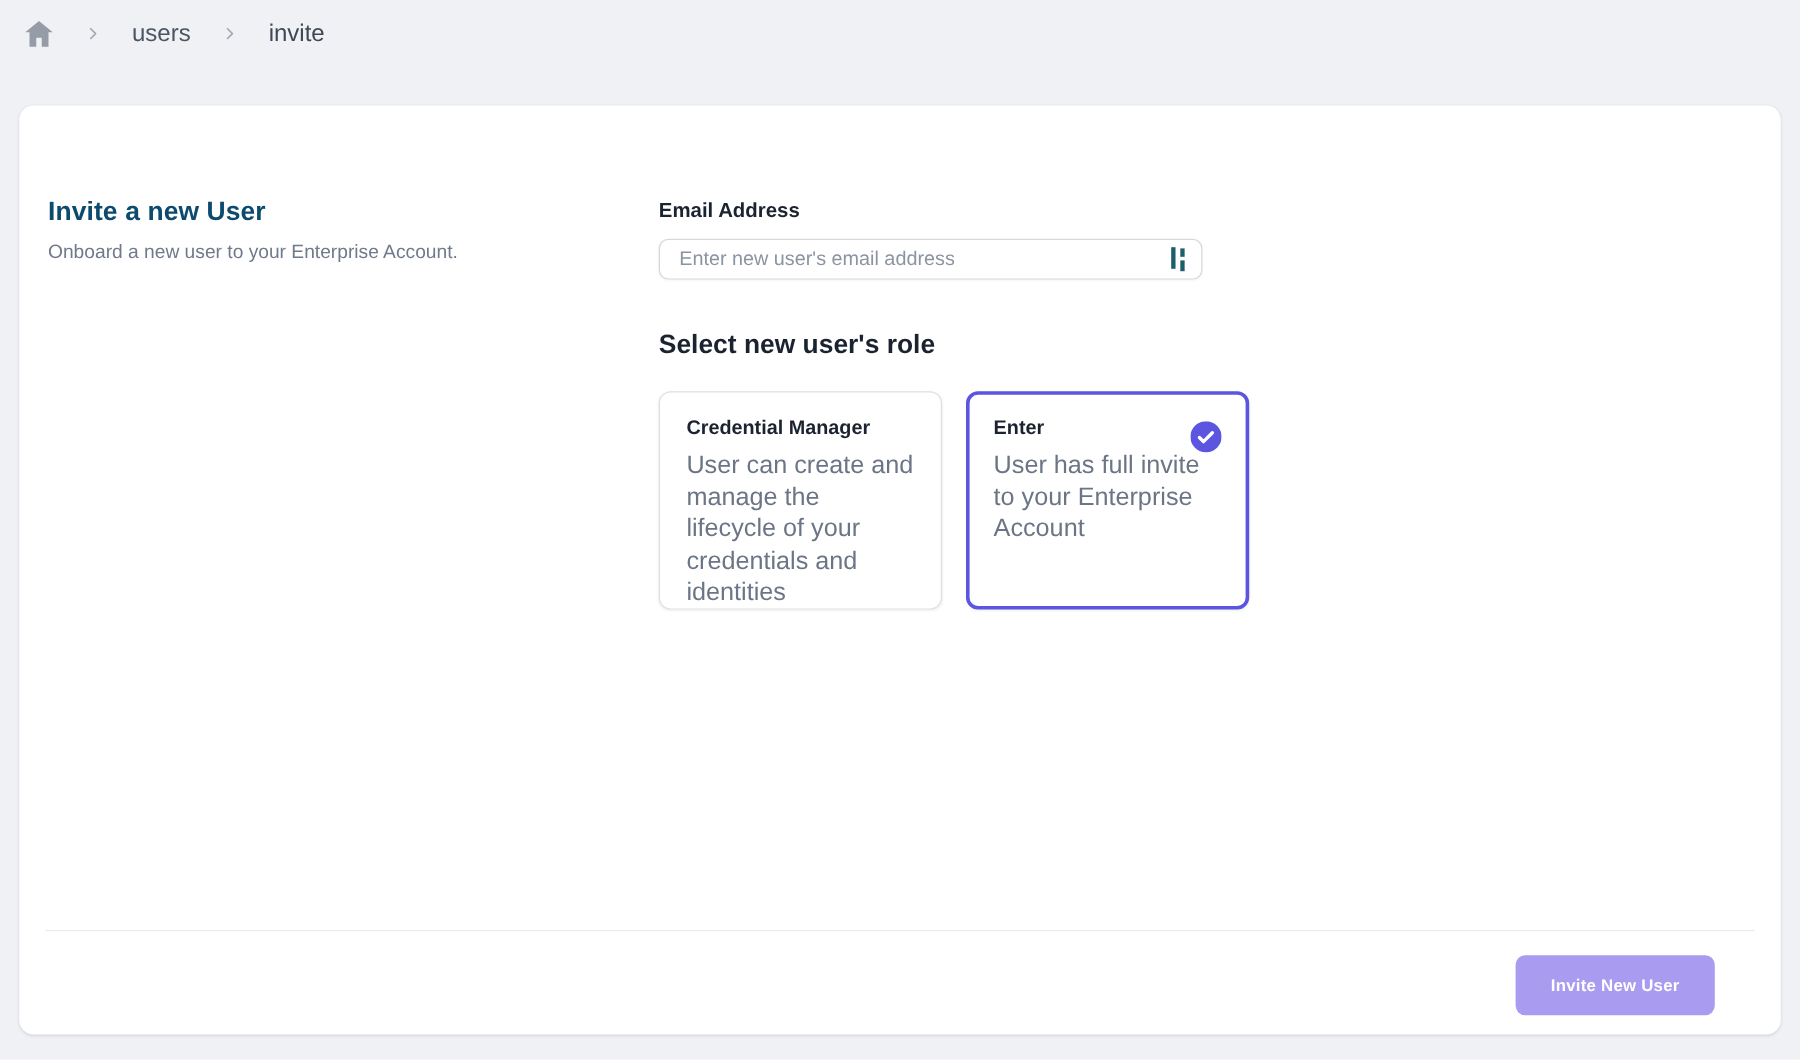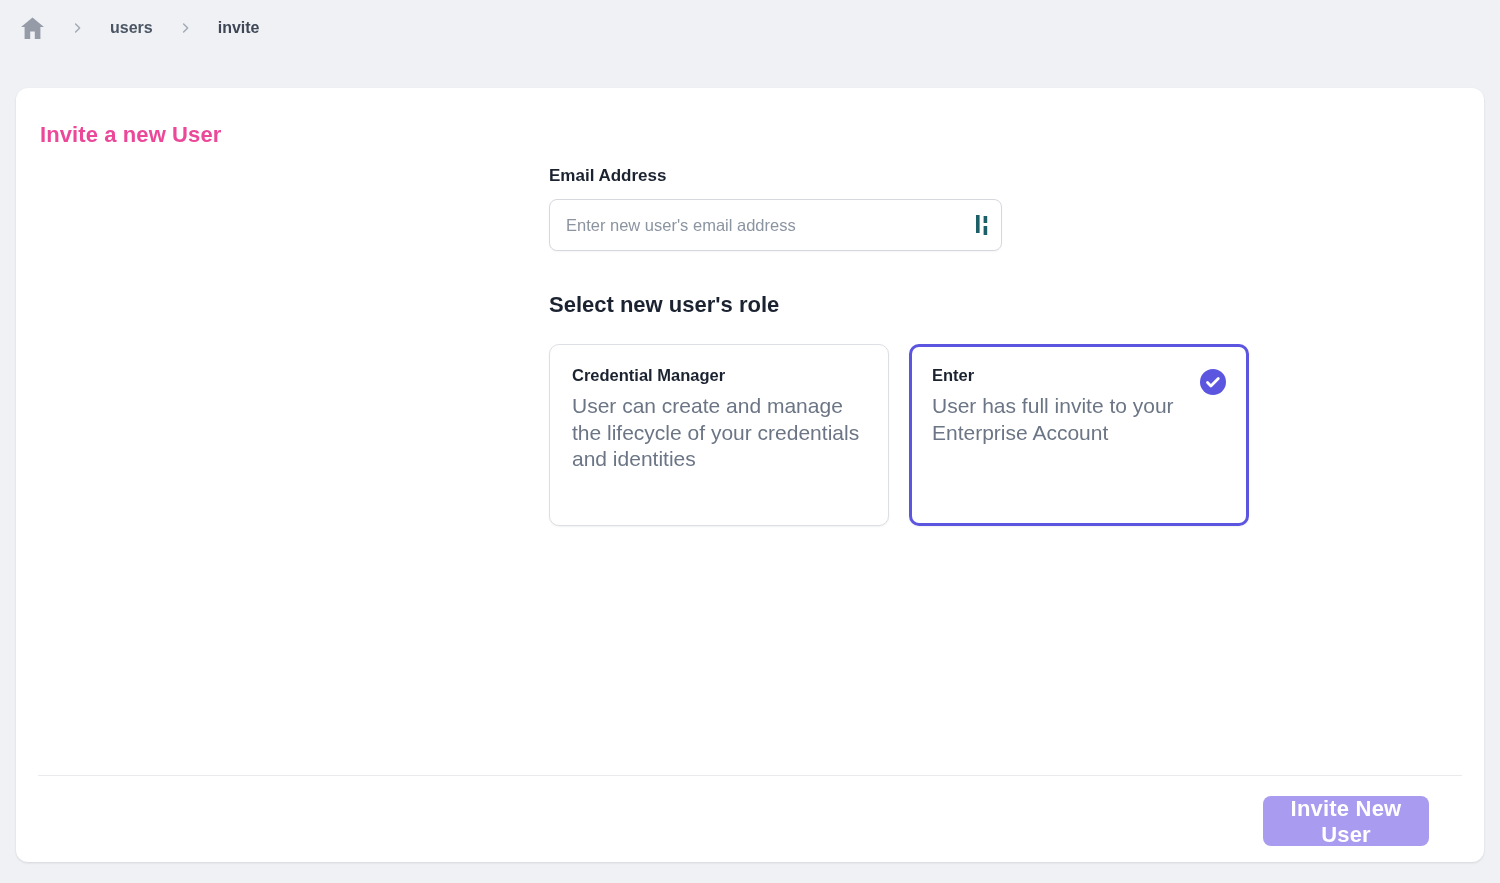--- a/index.html
+++ b/index.html
@@ -13,22 +13,22 @@
 
   
   .breadcrumb {
     height: 56px;
     display: flex;
     align-items: center;
     padding: 0 20px;
     gap: 26px;
   }
   .crumb {
-    font-size: 16px;
-    font-weight: 700;
+    font-size: 20px;
+    font-weight: 400;
     color: #4b5563;
     text-decoration: none;
     cursor: pointer;
   }
   .crumb.current { color: #3f4756; }
   .bc-icon { display: inline-flex; align-items: center; }
 
   
   .card {
     margin: 32px 16px 0 16px;
@@ -41,41 +41,42 @@
   }
   .card-content {
     flex: 1;
     display: flex;
     padding: 34px 24px 0 24px;
   }
   .col-left { width: 485px; flex-shrink: 0; }
   .page-title {
     font-size: 22px;
     font-weight: 700;
-    color: #ec4899;
+    color: #0c4a6e;
     letter-spacing: .1px;
+    margin-top: 41px;
   }
   .page-subtitle {
     margin-top: 13px;
     font-size: 16px;
     color: #6f7a8a;
   }
 
   .col-right { flex: 1; padding-top: 44px; margin-left: 24px; }
   .field-label {
     display: block;
     font-size: 17px;
     font-weight: 700;
     color: #1b2230;
     margin-bottom: 13px;
   }
   .input-wrap { position: relative; width: 453px; }
   .email-input {
     width: 453px;
-    height: 52px;
+    height: 34px;
     border: 1px solid #d5d9de;
     border-radius: 8px;
     padding: 0 42px 0 16px;
     font-size: 16.5px;
     font-family: "Liberation Sans", sans-serif;
     color: #1b2230;
     outline: none;
     box-shadow: 0 1px 2px rgba(16,24,40,.04);
   }
   .email-input::placeholder { color: #8b94a1; }
@@ -94,21 +95,21 @@
     color: #1b2230;
     margin-top: 41px;
   }
   .roles {
     display: flex;
     gap: 20px;
     margin-top: 26px;
   }
   .role-card {
     position: relative;
-    width: 340px;
+    width: 236px;
     height: 182px;
     background: #fff;
     border: 1px solid #dcdfe4;
     border-radius: 10px;
     padding: 21px 22px;
     box-shadow: 0 1px 2px rgba(16,24,40,.06);
     cursor: pointer;
   }
   .role-card.selected {
     border: 3px solid #5b55e0;
@@ -143,21 +144,21 @@
     display: flex;
     justify-content: flex-end;
   }
   .invite-btn {
     margin-right: 33px;
     width: 166px;
     height: 50px;
     background: #a89bf0;
     color: #ffffff;
     font-family: "Liberation Sans", sans-serif;
-    font-size: 22px;
+    font-size: 14px;
     font-weight: 700;
     border: none;
     border-radius: 8px;
     cursor: pointer;
     letter-spacing: .2px;
   }
 </style>
 </head>
 <body>
 
@@ -181,20 +182,21 @@
       </svg>
     </span>
     <a class="crumb current">invite</a>
   </nav>
 
   <main class="card">
     <div class="card-content">
 
       <div class="col-left">
         <h1 class="page-title">Invite a new User</h1>
+        <p class="page-subtitle">Onboard a new user to your Enterprise Account.</p>
       </div>
 
       <div class="col-right">
 
         <label class="field-label">Email Address</label>
         <div class="input-wrap">
           <input type="text" class="email-input" placeholder="Enter new user's email address" style="">
           <span class="ext-icon">
             <svg width="16" height="22" viewBox="0 0 16 22">
               <rect x="1" y="1" width="3.6" height="18" fill="#1d5f69"></rect>

